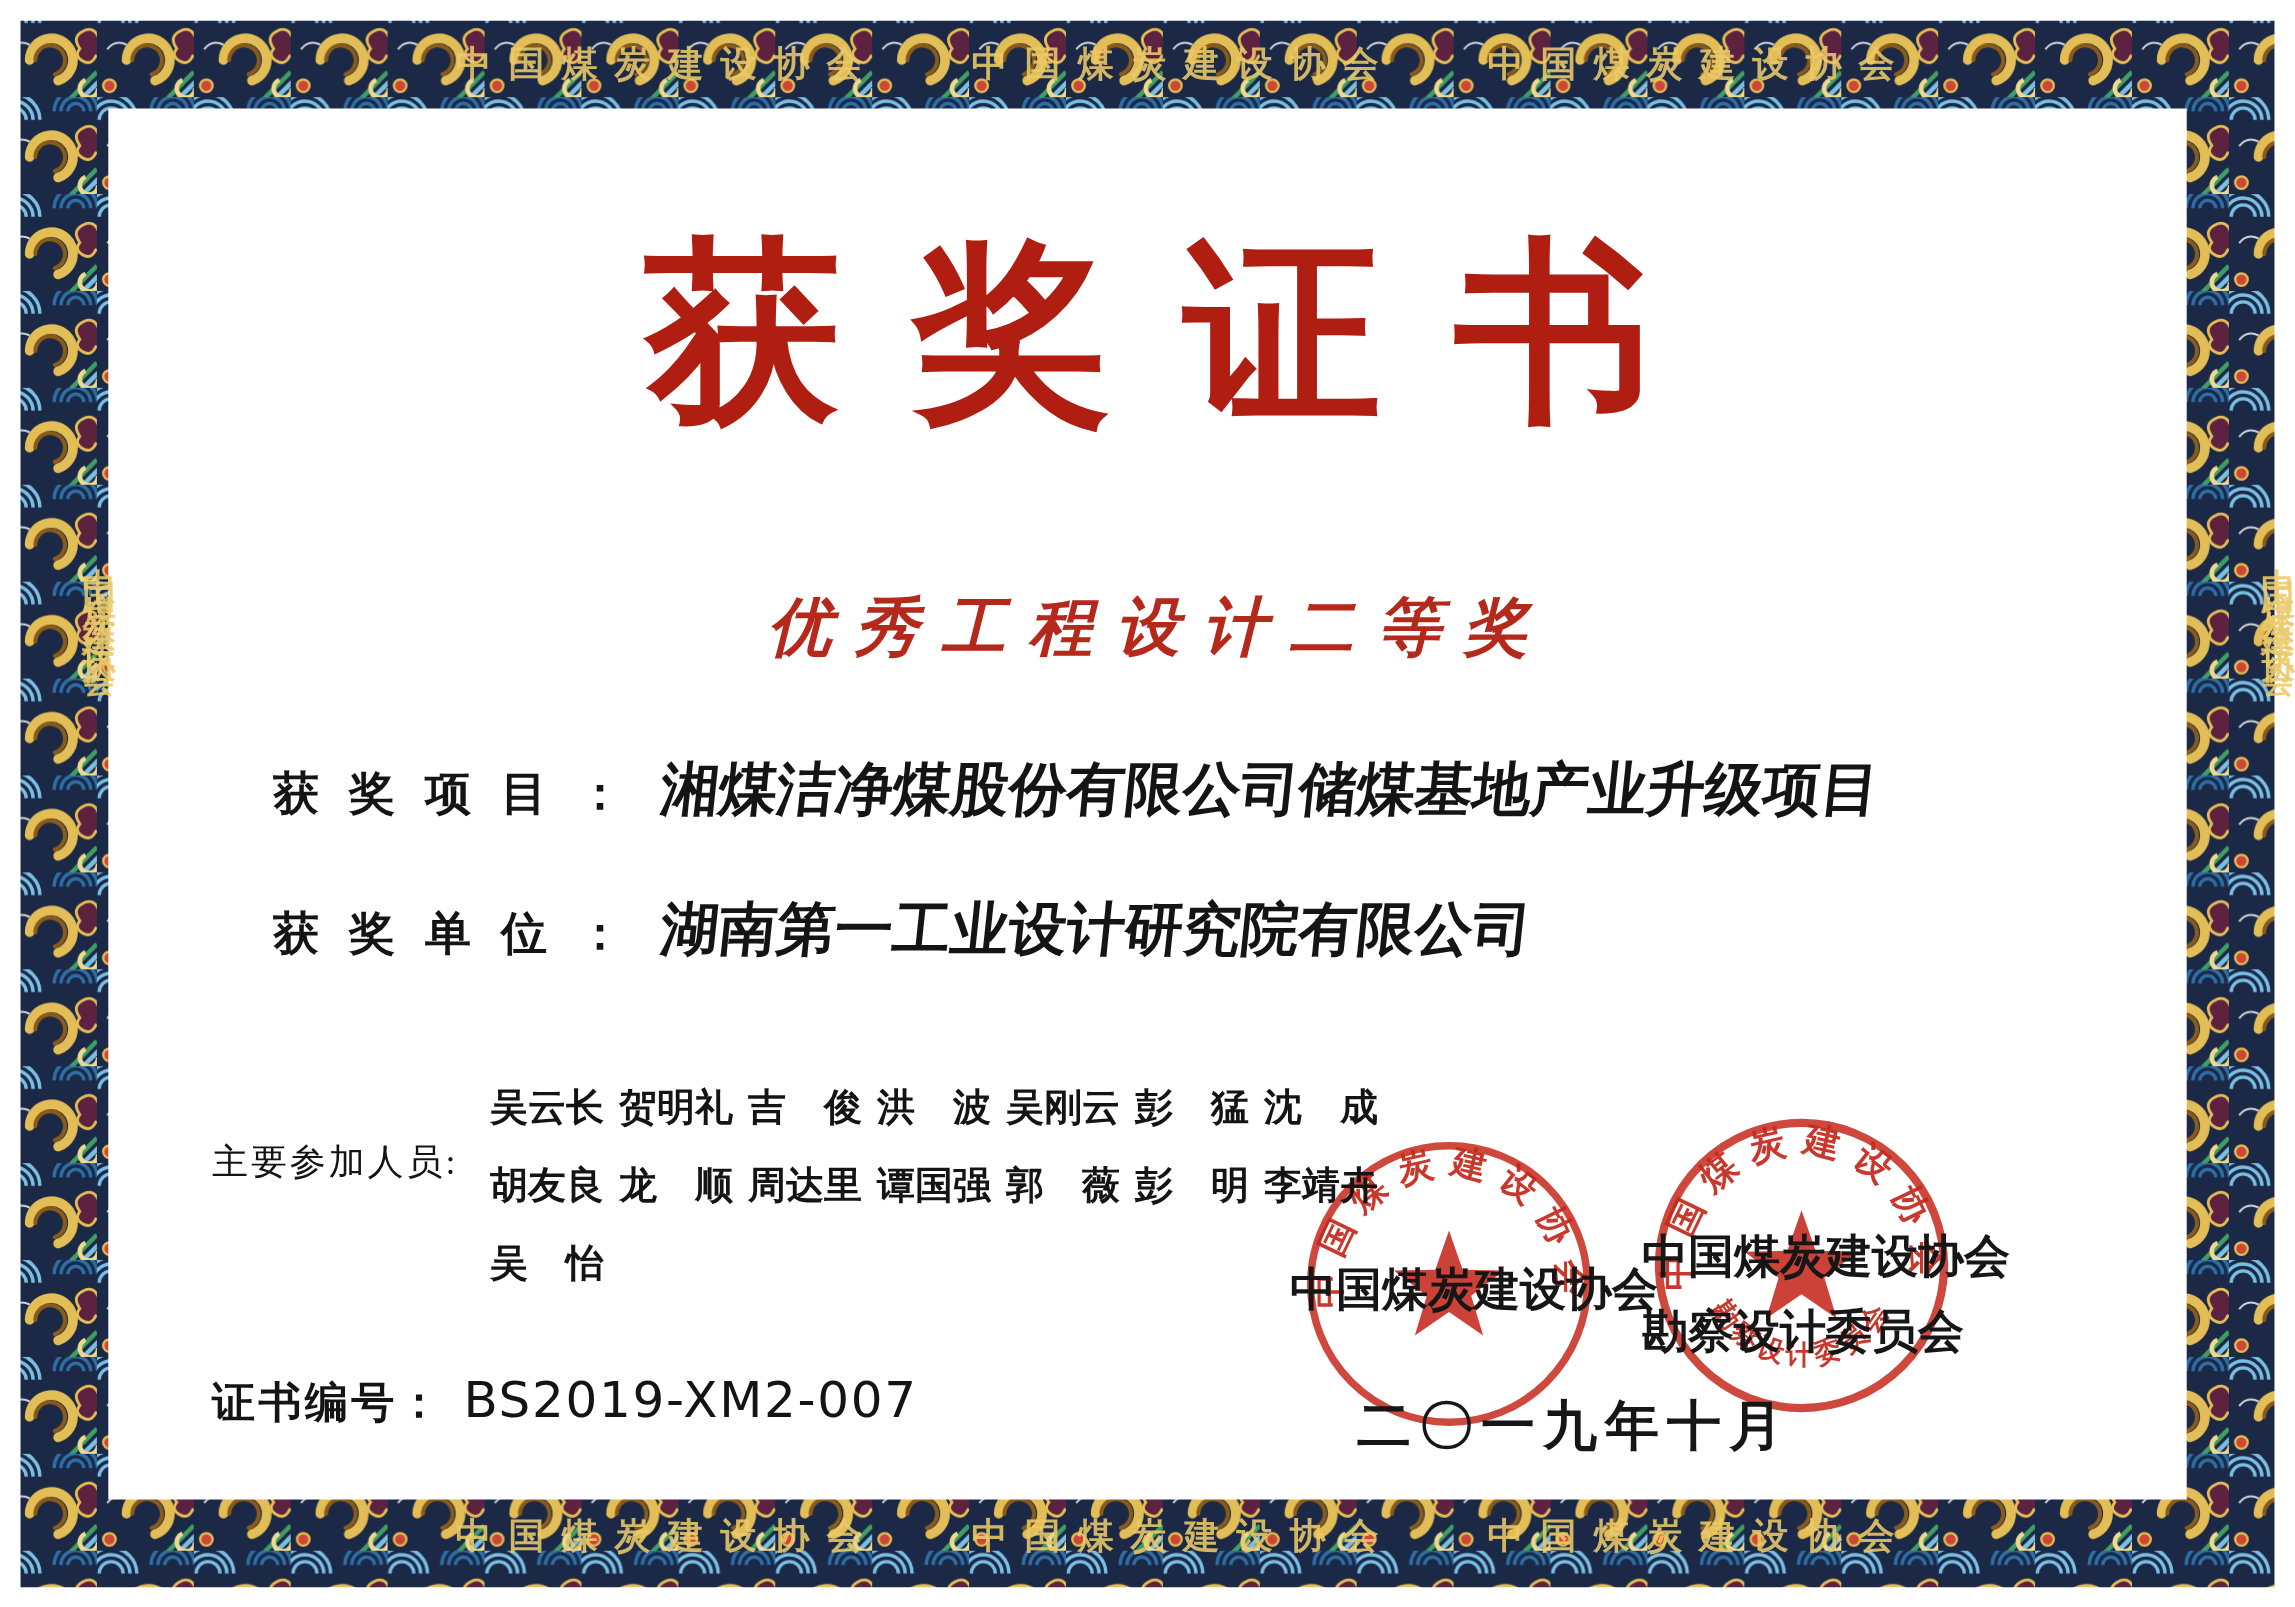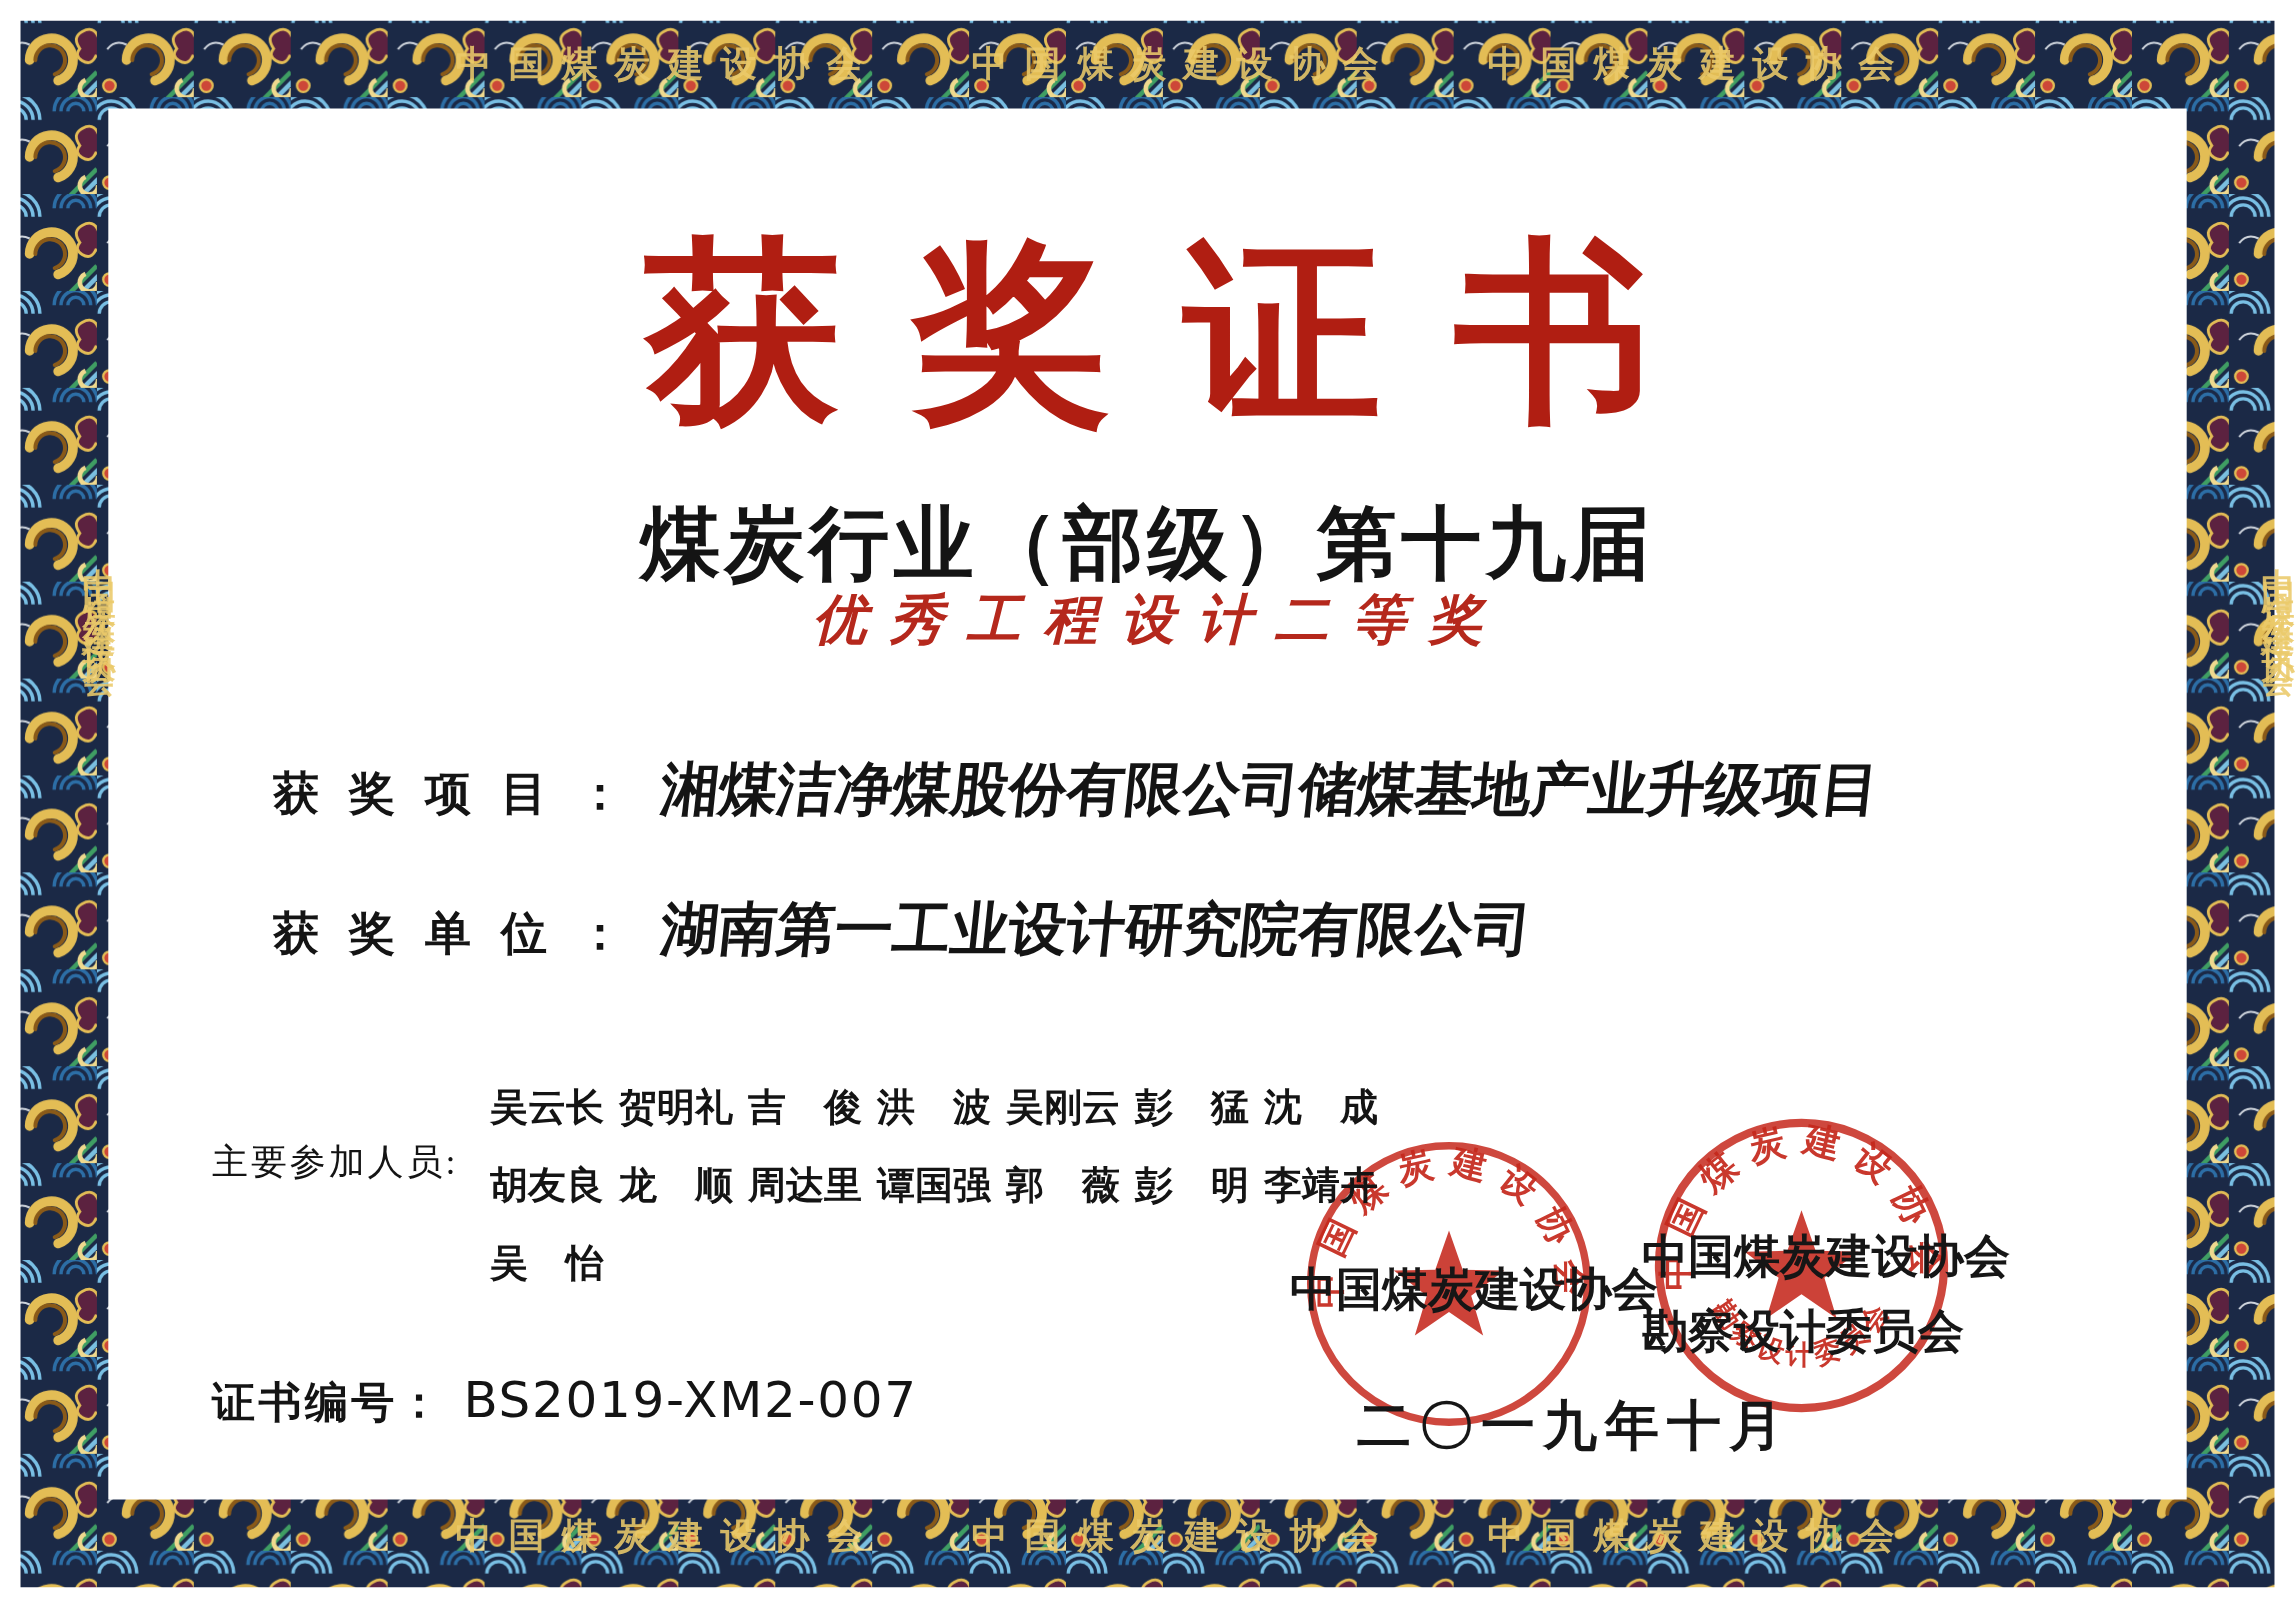--- a/index.html
+++ b/index.html
@@ -15,21 +15,21 @@
   .band-text span{margin:0 46px;}
   .band-text-side{writing-mode:vertical-rl;top:542px;font-size:33px;letter-spacing:13.7px;}
   .band-left{left:40px;}
   .band-right{left:2219px;}
   
   .ctr{position:absolute;left:0;width:100%;text-align:center;z-index:3;}
   .title{top:224px;font-size:197px;font-weight:bold;letter-spacing:73px;
          color:#b01e12;line-height:1.12;}
   .title .lsfix{margin-right:-73px;}
   .session{top:491px;font-size:80px;font-weight:bold;color:#141414;letter-spacing:4.6px;}
-  .award{top:584px;font-size:54px;font-weight:bold;font-style:italic;
+  .award{top:584px;font-size:64px;font-weight:bold;font-style:italic;
          color:#b5281c;letter-spacing:23px;}
   .award .lsfix{margin-right:-23px;}
   .field{position:absolute;left:273px;z-index:3;white-space:nowrap;color:#141414;}
   .field-project{top:751px;}
   .field-unit{top:891px;}
   .flabel{font-family:"Liberation Sans",sans-serif;font-weight:bold;font-size:46px;
           letter-spacing:30px;}
   .fvalue{font-size:58px;font-weight:bold;display:inline-block;transform:skewX(-6deg);
           margin-left:8px;}
   .participants{position:absolute;left:212px;top:1082px;z-index:3;color:#141414;}
@@ -96,21 +96,20 @@
   <div class="band-text band-text-side band-left">
     <span>中国煤炭建设协会</span>
   </div>
   <div class="band-text band-text-side band-right">
     <span>中国煤炭建设协会</span>
   </div>
 
   <div class="ctr title">
     <span class="lsfix">获奖证书</span>
   </div>
-  <div class="ctr session">煤炭行业（部级）第十九届</div>
   <div class="ctr award">
     <span class="lsfix">优秀工程设计二等奖</span>
   </div>
 
   <div class="field field-project">
     <span class="flabel">获奖项目：</span><span class="fvalue">湘煤洁净煤股份有限公司储煤基地产业升级项目</span>
   </div>
   <div class="field field-unit">
     <span class="flabel">获奖单位：</span><span class="fvalue">湖南第一工业设计研究院有限公司</span>
   </div>

